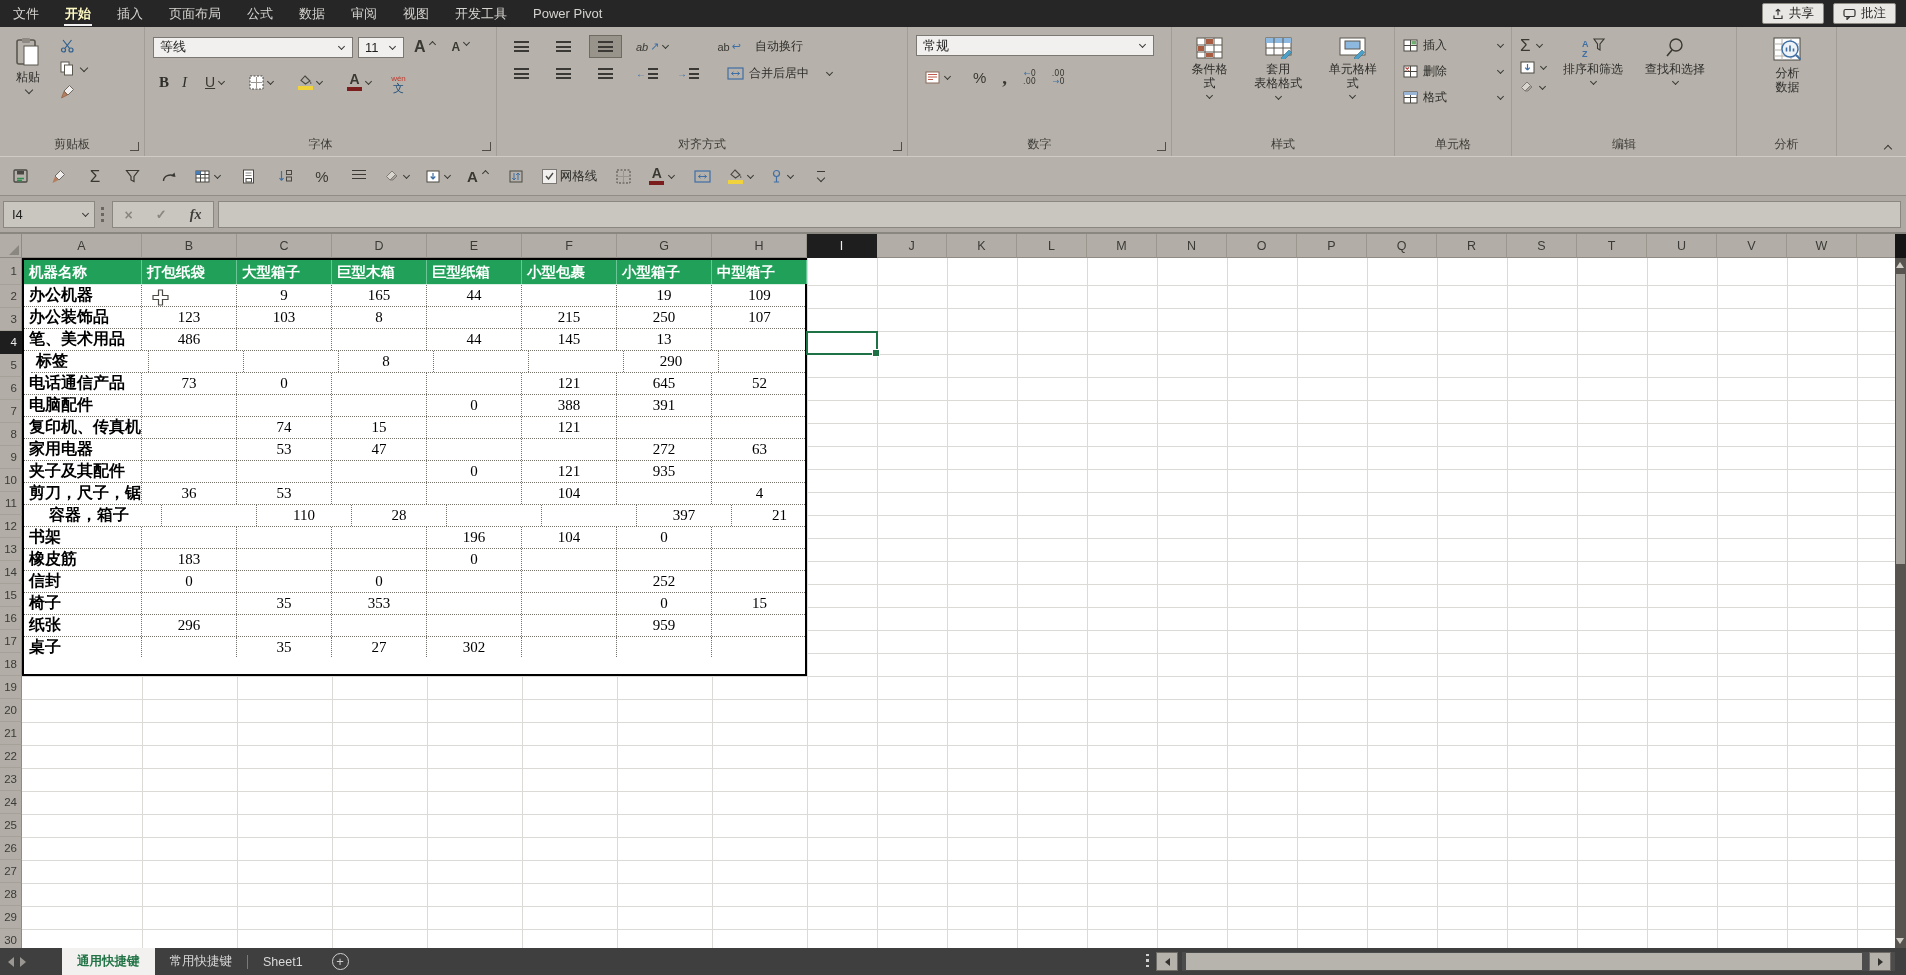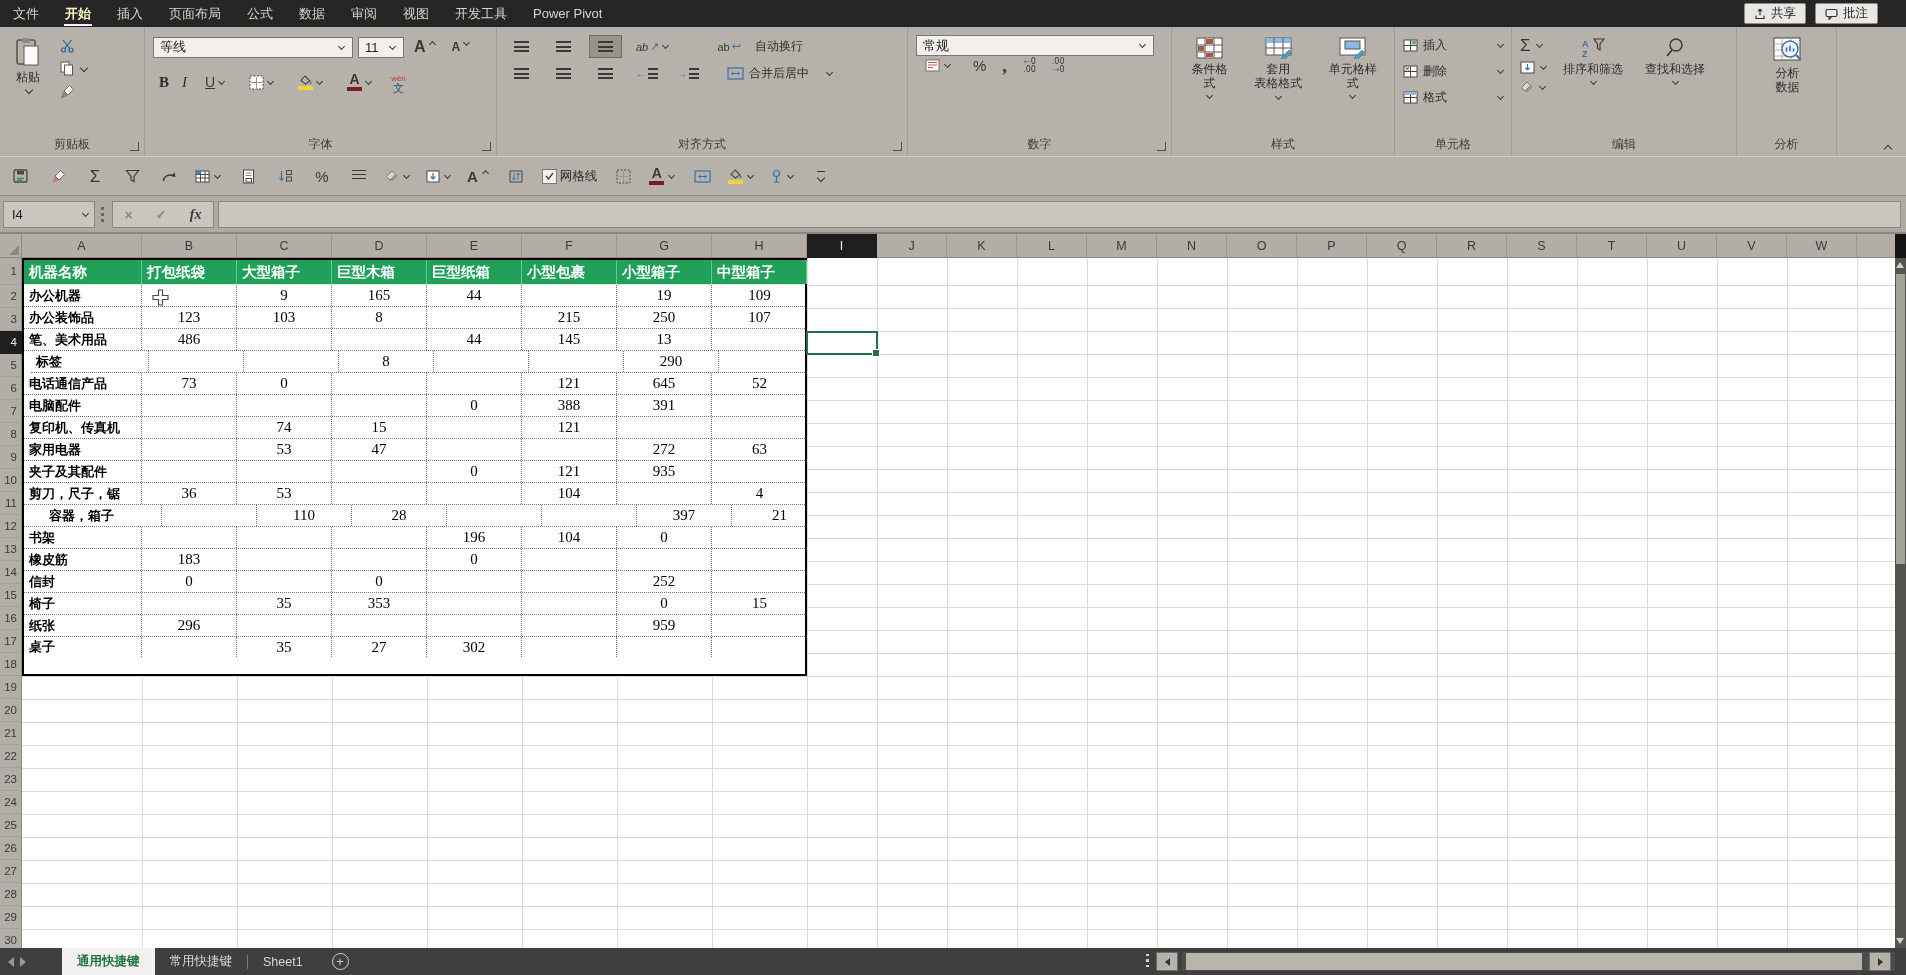--- a/index.html
+++ b/index.html
@@ -4,21 +4,21 @@
 <style>
   html,body{margin:0;padding:0}
   body{width:1906px;height:975px;position:relative;overflow:hidden;
        font-family:"Liberation Sans",sans-serif;background:#b6b2ab;color:#2e2d2a}
   
   #menubar{position:absolute;left:0;top:0;width:1906px;height:27px;background:#262626;
            display:flex;align-items:center;color:#d6d4d0;font-size:13px}
   .mitem{padding:0 13px;height:100%;display:flex;align-items:center;position:relative;cursor:default}
   .mitem.active{color:#fef9c3;font-weight:bold}
   .mitem.active::after{content:"";position:absolute;left:12px;right:12px;bottom:1px;height:2px;background:#f2f2f2}
-  #mb-right{margin-left:auto;display:flex;gap:9px;padding-right:28px}
+  #mb-right{margin-left:auto;display:flex;gap:9px;padding-right:10px}
   .mbtn{display:flex;align-items:center;gap:5px;background:#e9e7e3;color:#1e1e1e;
         border:1px solid #8f8c86;padding:1px 9px;font-size:12.5px;border-radius:2px}
   
   #ribbon{position:absolute;left:0;top:27px;width:1906px;height:129px;background:#b6b2ab;
           display:flex;border-bottom:1px solid #cfccc7}
   .rg{position:relative;height:100%;border-right:1px solid #a29e97;box-sizing:border-box;
       padding:8px 6px 18px 8px}
   .rg-label{position:absolute;bottom:3px;left:0;right:0;text-align:center;font-size:12px;color:#3e3c39}
   .dl{position:absolute;bottom:5px;right:5px;width:8px;height:8px;
       border-right:1.5px solid #514e49;border-bottom:1.5px solid #514e49}
@@ -87,21 +87,21 @@
   .corner::after{content:"";position:absolute;right:2px;bottom:2px;
       border-left:10px solid transparent;border-bottom:10px solid #8a8781}
   .vl,.hl{position:absolute;background:#dcdad6}
   .tbl{position:absolute;border:2px solid #000;background:#fff;box-sizing:border-box}
   .trw{display:flex;border-bottom:1px dotted #76736c;box-sizing:border-box}
   .trw:last-child{border-bottom:none}
   .tc{box-sizing:border-box;border-right:1px dotted #76736c;display:flex;align-items:center;
       justify-content:center;font-family:"Liberation Serif",serif;font-size:15px;color:#000}
   .tc:last-child{border-right:none}
   .tc.nm{justify-content:flex-start;padding-left:5px;font-family:"Liberation Sans",sans-serif;
-      font-weight:700;font-size:13px}
+      font-weight:700;font-size:16px}
   .tc.th{background:#21a05a;color:#fff;font-weight:700;font-size:14.5px;
       justify-content:flex-start;padding-left:5px;border-right:1px solid #6cc596;
       font-family:"Liberation Sans",sans-serif}
   .selcell{position:absolute;border:2px solid #1f7245;box-sizing:border-box}
   .selcell::after{content:"";position:absolute;right:-4px;bottom:-4px;width:6px;height:6px;
       background:#1f7245;border:1px solid #fff}
   
   #tabbar{position:absolute;left:0;top:948px;width:1906px;height:27px;background:#3f3f3f;
       display:flex;align-items:center;color:#d8d8d8;font-size:12.5px}
   .tnav{width:0;height:0;border-top:5px solid transparent;border-bottom:5px solid transparent;margin:0 8px}
@@ -317,21 +317,21 @@
           </svg>
         <span style="font-size:12px;margin-left:3px">合并后居中</span>
         <span class="chev tiny" style="margin-left:14px"></span>
       </span>
     </div>
     <span class="rg-label">对齐方式</span>
     <span class="dl"></span>
   </div>
 
   <div class="rg" style="width:264px">
-    <div class="inputbox" style="width:238px;">
+    <div class="inputbox" style="width:238px;margin-bottom:12px">
       <span>常规</span>
       <span class="chev tiny"></span>
     </div>
     <div class="rrow" style="gap:16px;padding-left:4px">
       <span class="icbtn">
           <svg width="16" height="13">
             <rect x="1" y="1" width="13" height="11" fill="#fff" stroke="#8a6a5a"></rect>
             <path d="M3 3.5h9M3 6h9M3 8.5h5" stroke="#c05a4a"></path>
           </svg>
           <span class="chev tiny"></span>

